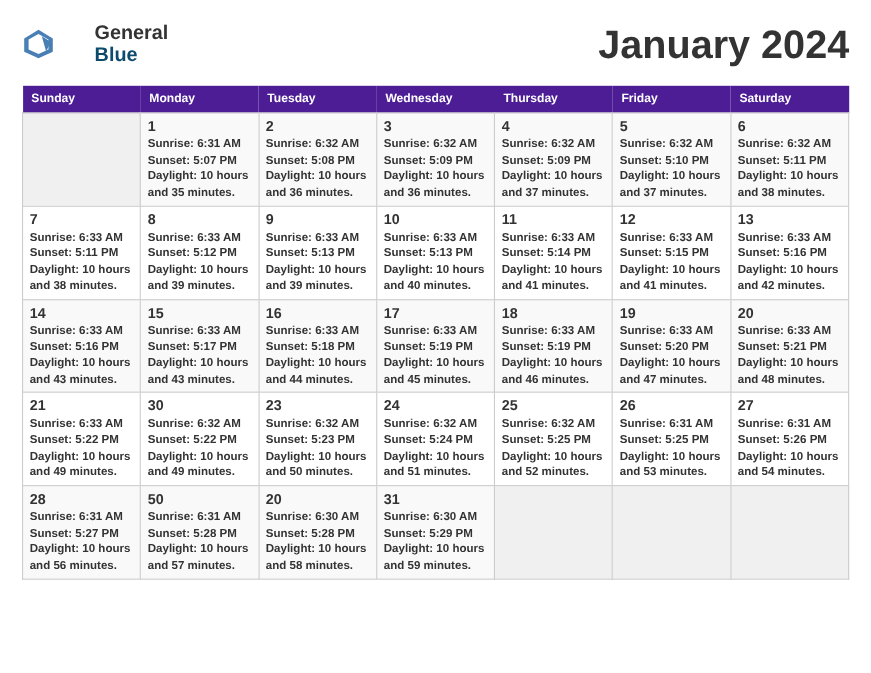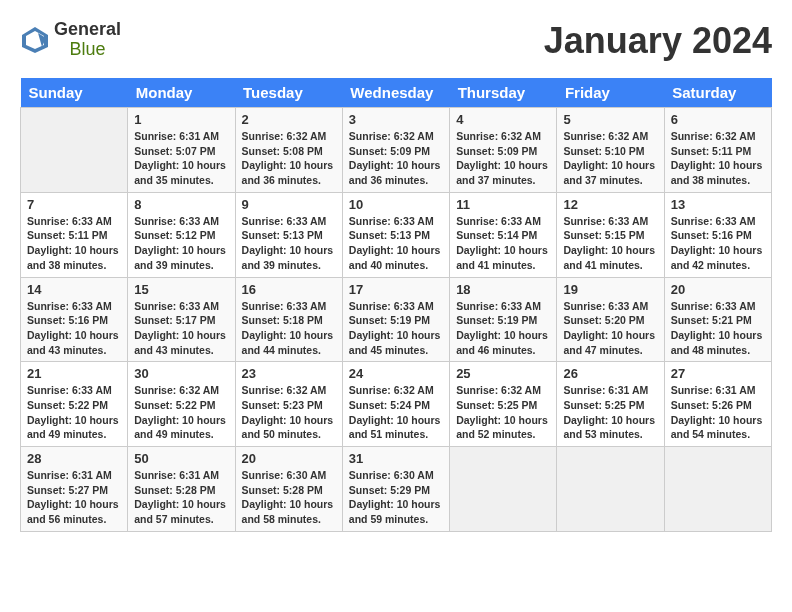--- a/index.html
+++ b/index.html
@@ -12,36 +12,36 @@
     }
     .header {
       display: flex;
       justify-content: space-between;
       align-items: flex-start;
       margin-bottom: 16px;
     }
     .logo {
       display: flex;
       align-items: center;
+      gap: 32px;
     }
     .logo-text {
       display: flex;
       flex-direction: column;
       line-height: 1.1;
     }
     .logo-general {
       font-size: 18px;
       font-weight: bold;
       color: #333;
     }
     .logo-blue {
       font-size: 18px;
-      font-weight: normal;
-      color: #4d7c0f;
-      text-align: center;
+      font-weight: bold;
+      color: #0c4a6e;
     }
     .logo-icon {
       width: 30px;
       height: 30px;
       margin-right: 4px;
     }
     .title-block {
       text-align: center;
     }
     .month-year {
@@ -52,25 +52,25 @@
     .location {
       font-size: 16px;
       color: #555;
     }
     table {
       width: 100%;
       border-collapse: collapse;
       font-size: 11px;
     }
     thead tr th {
-      background: #3b82f6;
+      background: #4c1d95;
       color: #fff;
       text-align: left;
       padding: 6px 8px;
-      font-size: 15px;
+      font-size: 11px;
       font-weight: bold;
     }
     tbody tr td {
       border: 1px solid #ccc;
       vertical-align: top;
       padding: 4px 6px;
       width: 14.28%;
       height: 80px;
       color: #333;
     }

